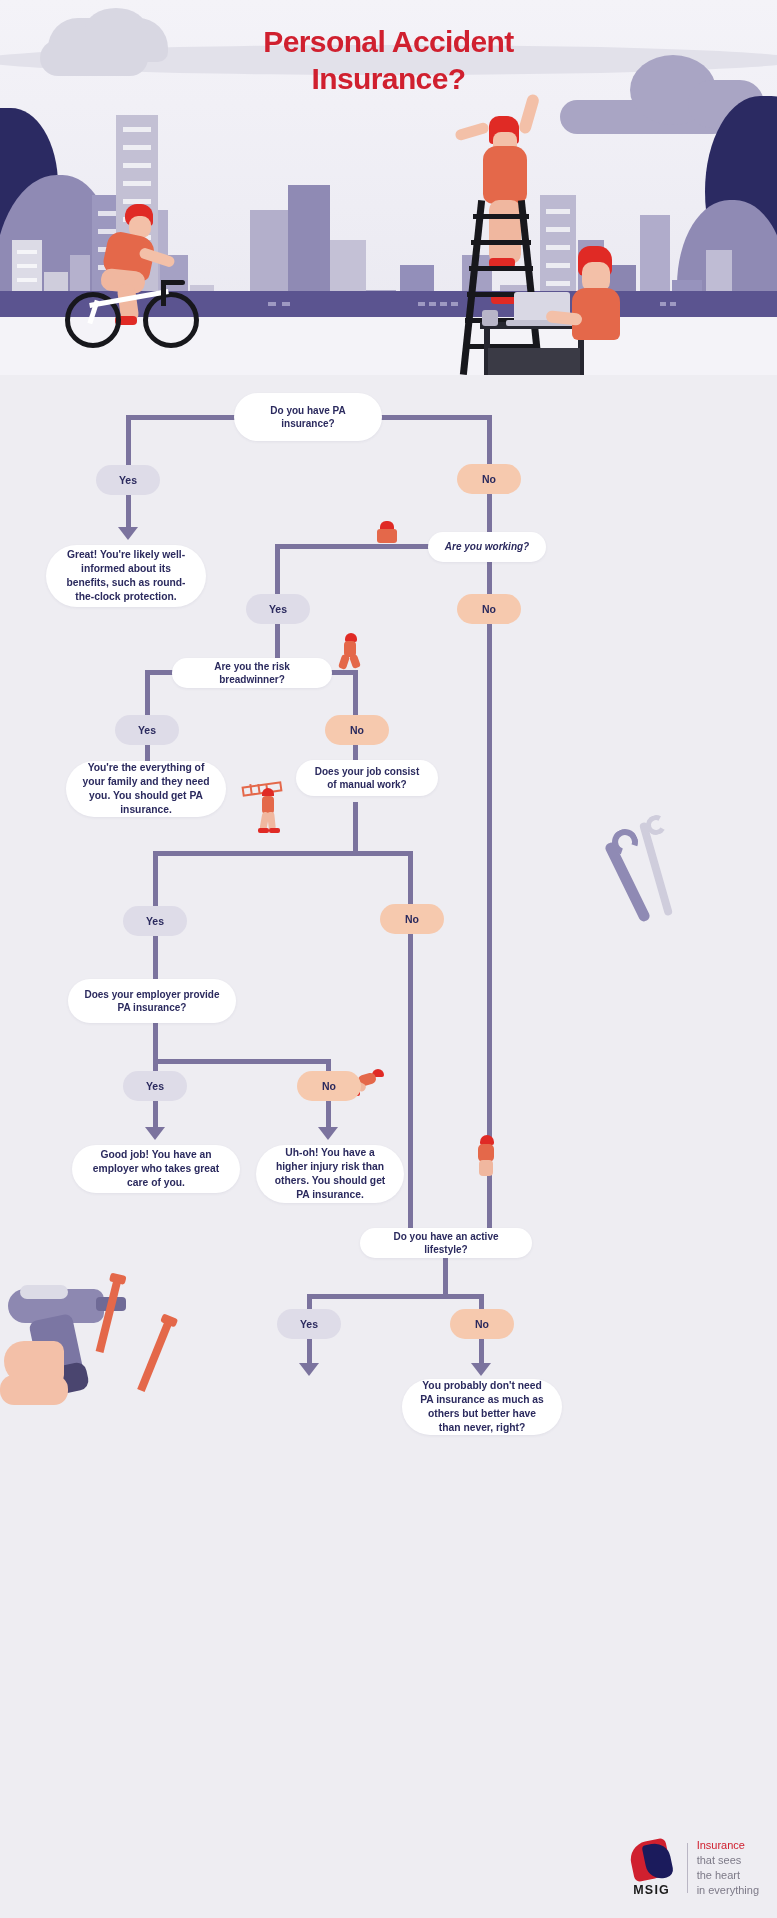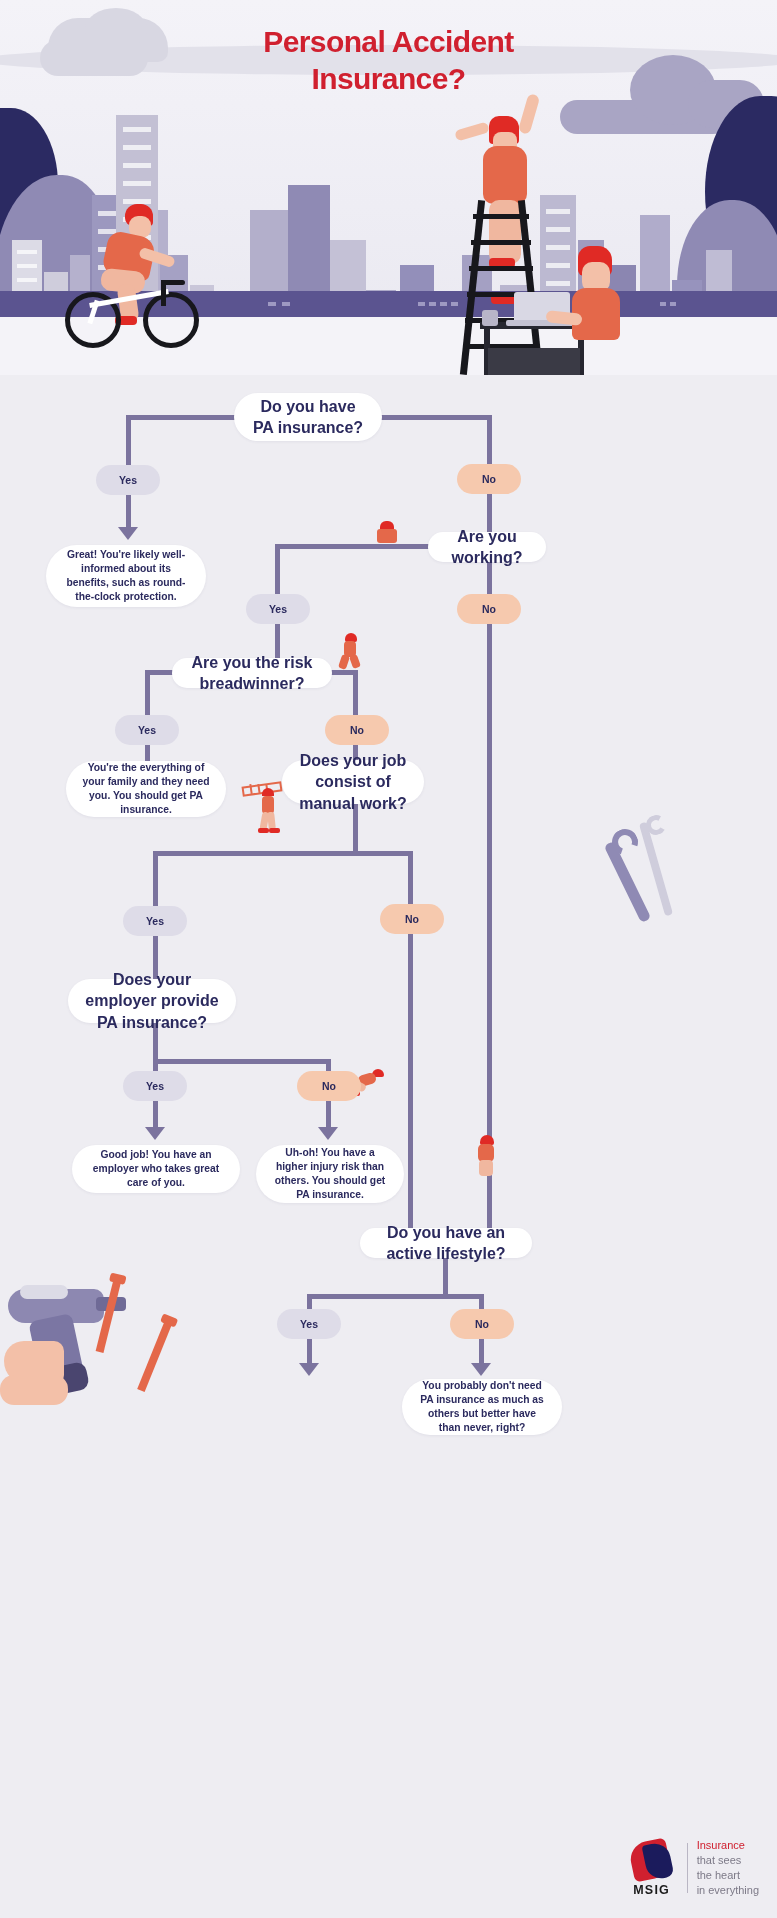--- a/index.html
+++ b/index.html
@@ -98,21 +98,21 @@
     color: #2b2a5e;
     font-weight: bold;
     font-size: 11.5px;
     line-height: 1.34;
     text-align: center;
     display: flex; align-items: center; justify-content: center;
     padding: 7px 14px;
     box-shadow: 0 1px 3px rgba(60,55,100,.07);
     z-index: 5;
   }
-  .q { font-size: 16px; }
+  .q { font-size: 10px; }
   .res { font-size: 10.3px; line-height: 1.36; }
 
   .pill {
     position: absolute;
     border-radius: 22px;
     height: 30px;
     display: flex; align-items: center; justify-content: center;
     font-size: 10.5px; font-weight: bold; color: #2b2a5e;
     z-index: 6;
   }
@@ -310,21 +310,21 @@
       <span>No</span>
     </div>
 
     <div class="line vline" style="left:126px;top:118px;height:38px;"></div>
     <div class="arrow" style="left:118px;top:152px;"></div>
     <div class="node res" style="left:46px;top:170px;width:160px;height:62px;">
       <span>Great! You're likely well-informed about its benefits, such as round-the-clock protection.</span>
     </div>
 
     <div class="line vline" style="left:487px;top:118px;height:48px;"></div>
-    <div class="node q" style="left:428px;top:157px;width:118px;height:30px;">
+    <div class="node q" style="left:428px;top:157px;width:118px;height:30px;font-style:italic;">
       <span>Are you working?</span>
     </div>
 
     <div class="line hline" style="left:275px;top:169px;width:158px;"></div>
     <div class="line vline" style="left:275px;top:169px;height:52px;"></div>
     <div class="line vline" style="left:487px;top:185px;height:36px;"></div>
 
     <div class="fig" style="left:374px;top:146px;width:26px;height:24px;">
       <div class="hair" style="position:absolute;left:6px;top:0;width:14px;height:9px;border-radius:6px 6px 0 0;"></div>
       <div class="shirt" style="position:absolute;left:3px;top:8px;width:20px;height:14px;border-radius:3px;"></div>
@@ -362,21 +362,21 @@
     <div class="pill pill-no" style="left:325px;top:340px;">
       <span>No</span>
     </div>
 
     <div class="line vline" style="left:145px;top:368px;height:24px;"></div>
     <div class="node res" style="left:66px;top:386px;width:160px;height:56px;">
       <span>You're the everything of your family and they need you. You should get PA insurance.</span>
     </div>
 
     <div class="line vline" style="left:353px;top:368px;height:22px;"></div>
-    <div class="node q" style="left:282px;top:385px;width:142px;height:44px;">
+    <div class="node q" style="left:296px;top:385px;width:142px;height:36px;">
       <span>Does your job consist of manual work?</span>
     </div>
 
     <div class="fig" style="left:242px;top:405px;width:46px;height:58px;">
       <div style="position:absolute;left:0px;top:4px;width:40px;height:10px;border:2px solid #e4684a;transform:rotate(-8deg);"></div>
       <div style="position:absolute;left:8px;top:4px;width:2px;height:10px;background:#e4684a;transform:rotate(-8deg);"></div>
       <div style="position:absolute;left:16px;top:4px;width:2px;height:10px;background:#e4684a;transform:rotate(-8deg);"></div>
       <div style="position:absolute;left:24px;top:4px;width:2px;height:10px;background:#e4684a;transform:rotate(-8deg);"></div>
       <div class="hair" style="position:absolute;left:20px;top:8px;width:12px;height:8px;border-radius:6px 6px 0 0;"></div>
       <div class="shirt" style="position:absolute;left:20px;top:16px;width:12px;height:18px;border-radius:4px;"></div>

